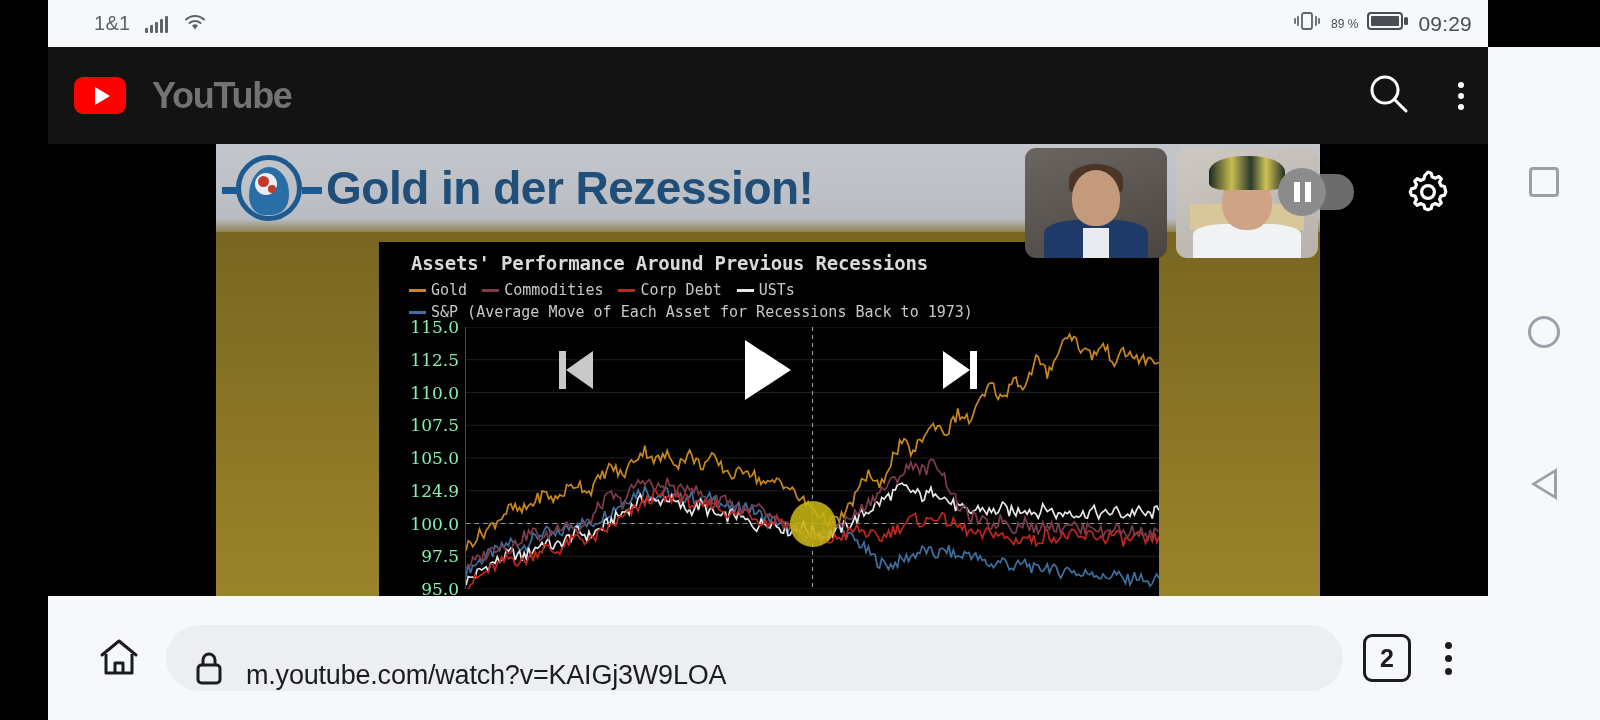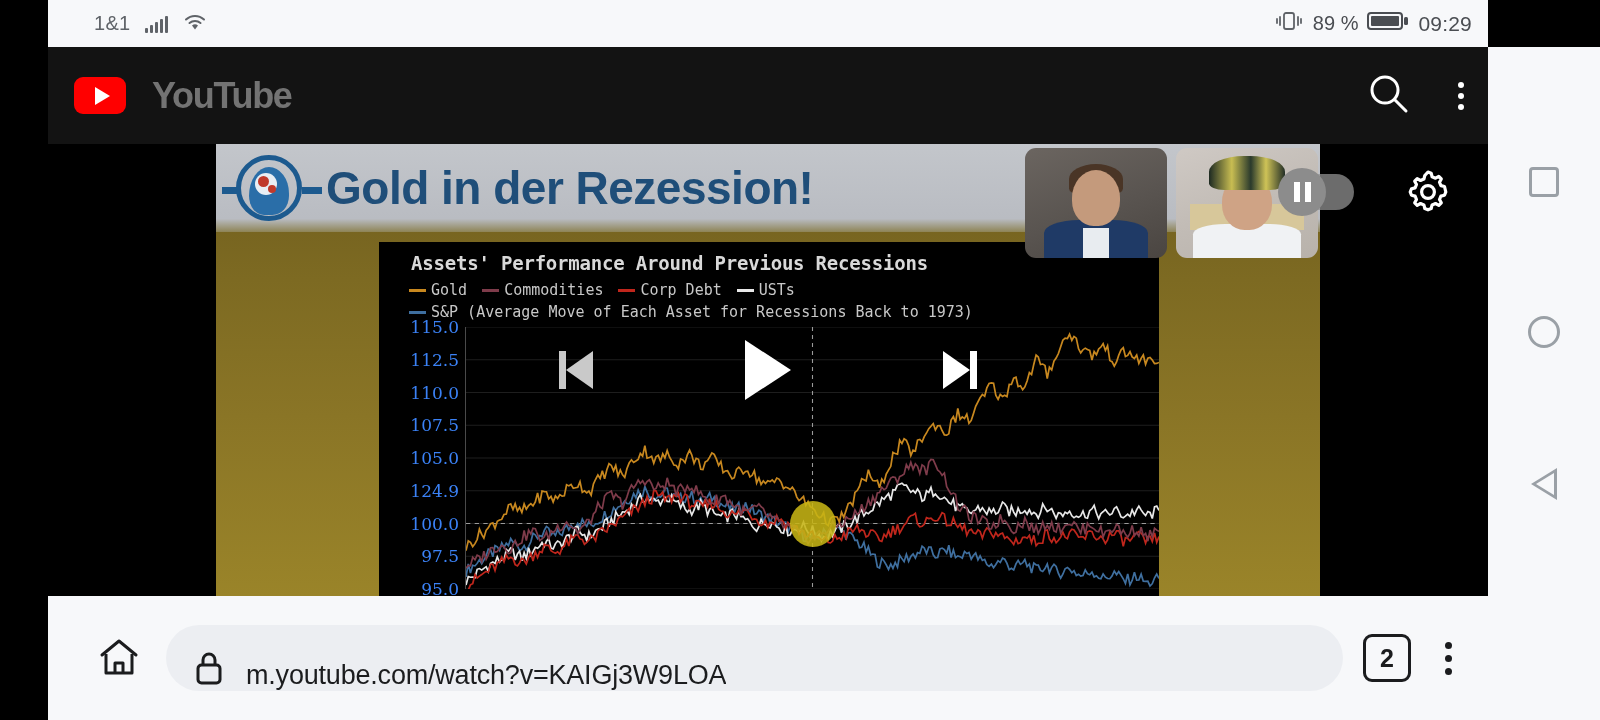--- a/index.html
+++ b/index.html
@@ -11,21 +11,21 @@
   
   .statusbar {
     position:absolute; left:48px; top:0; width:1440px; height:47px;
     background:#f7f8fa; display:flex; align-items:center;
     padding:0 16px 0 46px; color:#5b5e63;
   }
   .sb-left { display:flex; align-items:center; gap:14px; }
   .sb-carrier { font-size:20px; color:#5f6368; letter-spacing:.3px; }
   .sb-right { margin-left:auto; display:flex; align-items:center; gap:9px; color:#5f6368; font-size:20px; }
   .sb-time { font-size:21px; color:#4a4d52; letter-spacing:.2px; }
-  .sb-batt-pct { font-size:20px; color:#4a4d52; }
+  .sb-batt-pct { font-size:12px; color:#4a4d52; }
 
   .signal-bars { display:flex; align-items:flex-end; gap:2px; height:18px; }
   .signal-bars i { display:block; width:3px; background:#5f6368; border-radius:1px; }
   .signal-bars i:nth-child(1){height:5px}
   .signal-bars i:nth-child(2){height:8px}
   .signal-bars i:nth-child(3){height:11px}
   .signal-bars i:nth-child(4){height:14px}
   .signal-bars i:nth-child(5){height:17px}
 
   
@@ -79,21 +79,21 @@
   
   .chart-panel { position:absolute; left:163px; top:98px; width:780px; height:354px; background:#000; padding:10px 0 0 8px; overflow:hidden; }
   .chart-title { color:#d9d9d9; font-size:19px; font-weight:bold; font-family:"DejaVu Sans Mono", monospace; padding-left:24px; letter-spacing:-.2px; }
   .legend { padding-left:22px; margin-top:7px; color:#c8c8c8; font-size:15px; font-family:"DejaVu Sans Mono", monospace; }
   .legend-row { display:flex; align-items:center; gap:6px; margin-bottom:4px; white-space:nowrap; }
   .lg-item { display:flex; align-items:center; gap:5px; margin-right:9px; }
   .lg-swatch { width:17px; height:3px; display:block; }
 
   .plot-wrap { position:relative; margin-top:6px; height:262px; display:flex; }
   .y-axis { width:78px; position:relative; }
-  .y-tick { position:absolute; right:6px; color:#3b82f6; font-size:17px; font-family:"DejaVu Serif", serif; transform:translateY(-50%); white-space:nowrap; }
+  .y-tick { position:absolute; right:6px; color:#86efac; font-size:17px; font-family:"DejaVu Serif", serif; transform:translateY(-50%); white-space:nowrap; }
   .plot { position:relative; flex:1; border-left:1px solid #4a4a4a; overflow:hidden; }
   .marker-dot { position:absolute; width:46px; height:46px; border-radius:50%; background:#c6b415; opacity:.88; transform:translate(-50%,-50%); }
 
   
   .pb-controls { position:absolute; left:0; top:0; width:100%; height:100%; z-index:9;
     display:flex; align-items:center; justify-content:center; gap:152px; pointer-events:none; }
   .pb-btn { pointer-events:auto; display:flex; align-items:center; }
   .tri-r { width:0;height:0;border-left:46px solid #fff;border-top:30px solid transparent;border-bottom:30px solid transparent; }
   .tri-r-sm { width:0;height:0;border-left:27px solid #fff;border-top:19px solid transparent;border-bottom:19px solid transparent; }
   .tri-l-sm { width:0;height:0;border-right:27px solid #c9c9c9;border-top:19px solid transparent;border-bottom:19px solid transparent; }

